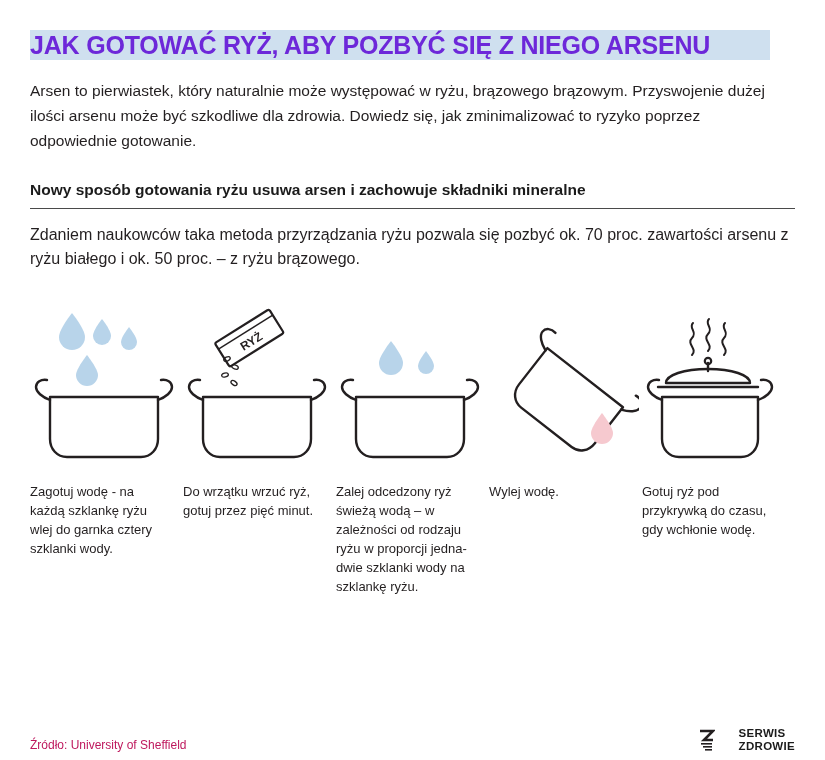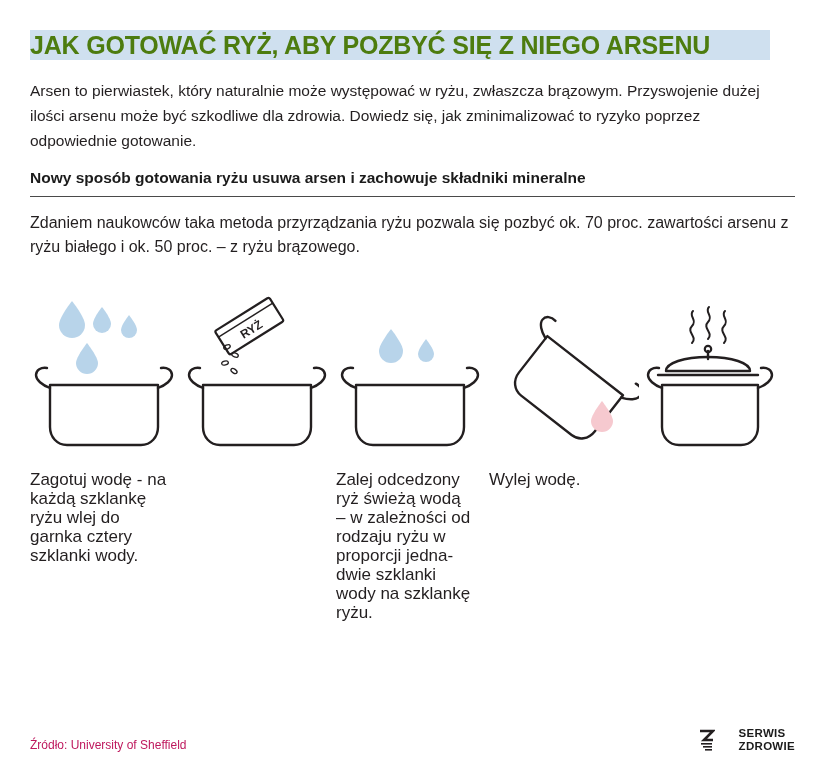--- a/index.html
+++ b/index.html
@@ -35,36 +35,36 @@
     width: 740px;
     height: 30px;
     background: #cfe0ef;
   }
   .title-text {
     position: relative;
     font-size: 25px;
     font-weight: bold;
     letter-spacing: -0.2px;
     line-height: 38px;
-    color: #4d7c0f;
+    color: #6d28d9;
     white-space: nowrap;
   }
 
   
   .intro {
     margin-top: 14px;
     width: 760px;
     font-size: 15.5px;
     line-height: 25px;
     color: #231f20;
   }
 
   
   .section {
-    margin-top: 16px;
+    margin-top: 28px;
     width: 765px;
   }
   .section-title {
     font-size: 15.5px;
     font-weight: bold;
     color: #1b1b1b;
     padding-bottom: 9px;
   }
   .section-rule {
     border-bottom: 1.5px solid #4a4a4a;
@@ -94,21 +94,21 @@
   .step-art {
     height: 185px;
     position: relative;
   }
   .step-art svg {
     position: absolute;
     left: 0;
     bottom: 0;
   }
   .step-caption {
-    font-size: 17px;
+    font-size: 13px;
     line-height: 19px;
     color: #231f20;
   }
 
   
   .footer {
     position: absolute;
     left: 30px;
     bottom: 34px;
     width: 765px;
@@ -142,21 +142,21 @@
 </head>
 <body>
 
 <div class="page">
 
   <div class="title-wrap">
     <div class="title-band"></div>
     <div class="title-text">JAK GOTOWAĆ RYŻ, ABY POZBYĆ SIĘ Z NIEGO ARSENU</div>
   </div>
 
-  <div class="intro">Arsen to pierwiastek, który naturalnie może występować w ryżu, zwłaszcza brązowym. Przyswojenie dużej ilości arsenu może być szkodliwe dla zdrowia. Dowiedz się, jak zminimalizować to ryzyko poprzez odpowiednie gotowanie.</div>
+  <div class="intro">Arsen to pierwiastek, który naturalnie może występować w ryżu, brązowego brązowym. Przyswojenie dużej ilości arsenu może być szkodliwe dla zdrowia. Dowiedz się, jak zminimalizować to ryzyko poprzez odpowiednie gotowanie.</div>
 
   <div class="section">
     <div class="section-title">Nowy sposób gotowania ryżu usuwa arsen i zachowuje składniki mineralne</div>
     <div class="section-rule"></div>
     <div class="section-body">Zdaniem naukowców taka metoda przyrządzania ryżu pozwala się pozbyć ok. 70 proc. zawartości arsenu z ryżu białego i ok. 50 proc. – z ryżu brązowego.</div>
   </div>
 
   <div class="steps">
 
     <div class="step">
@@ -191,20 +191,21 @@
             <ellipse cx="52" cy="70" rx="3.4" ry="2" transform="rotate(20 52 70)"></ellipse>
             <ellipse cx="42" cy="78" rx="3.4" ry="2" transform="rotate(-15 42 78)"></ellipse>
             <ellipse cx="51" cy="86" rx="3.4" ry="2" transform="rotate(35 51 86)"></ellipse>
           </g>
 
           <path d="M20 100 h108 v42 c0 10 -7 18 -17 18 H37 c-10 0 -17 -8 -17 -18 z" fill="none" stroke="#231f20" stroke-width="2.4" stroke-linejoin="round"></path>
           <path d="M20 103 c-8 -3 -14 -8 -14 -13 c0 -5 5 -8 11 -7" fill="none" stroke="#231f20" stroke-width="2.4" stroke-linecap="round"></path>
           <path d="M128 103 c8 -3 14 -8 14 -13 c0 -5 -5 -8 -11 -7" fill="none" stroke="#231f20" stroke-width="2.4" stroke-linecap="round"></path>
         </svg>
       </div>
+      <div class="step-caption">Do wrzątku wrzuć ryż, gotuj przez pięć minut.</div>
     </div>
 
     <div class="step">
       <div class="step-art">
         <svg width="150" height="185" viewBox="0 0 150 185">
           <path d="M55 44 c0 0 -12 15 -12 22 a12 12 0 0 0 24 0 c0 -7 -12 -22 -12 -22 z" fill="#b8d4ea"></path>
           <path d="M90 54 c0 0 -8 10 -8 15 a8 8 0 0 0 16 0 c0 -5 -8 -15 -8 -15 z" fill="#b8d4ea"></path>
           <path d="M20 100 h108 v42 c0 10 -7 18 -17 18 H37 c-10 0 -17 -8 -17 -18 z" fill="none" stroke="#231f20" stroke-width="2.4" stroke-linejoin="round"></path>
           <path d="M20 103 c-8 -3 -14 -8 -14 -13 c0 -5 5 -8 11 -7" fill="none" stroke="#231f20" stroke-width="2.4" stroke-linecap="round"></path>
           <path d="M128 103 c8 -3 14 -8 14 -13 c0 -5 -5 -8 -11 -7" fill="none" stroke="#231f20" stroke-width="2.4" stroke-linecap="round"></path>
@@ -242,20 +243,21 @@
           <line x1="66" y1="66" x2="66" y2="74" stroke="#231f20" stroke-width="2.4" stroke-linecap="round"></line>
           <circle cx="66" cy="64" r="3.2" fill="none" stroke="#231f20" stroke-width="2.2"></circle>
           <path d="M24 86 c0 -8 18 -14 42 -14 c24 0 42 6 42 14 z" fill="none" stroke="#231f20" stroke-width="2.4" stroke-linejoin="round"></path>
           <line x1="16" y1="90" x2="116" y2="90" stroke="#231f20" stroke-width="2.4" stroke-linecap="round"></line>
 
           <path d="M20 100 h96 v42 c0 10 -7 18 -17 18 H37 c-10 0 -17 -8 -17 -18 z" fill="none" stroke="#231f20" stroke-width="2.4" stroke-linejoin="round"></path>
           <path d="M20 103 c-8 -3 -14 -8 -14 -13 c0 -5 5 -8 11 -7" fill="none" stroke="#231f20" stroke-width="2.4" stroke-linecap="round"></path>
           <path d="M116 103 c8 -3 14 -8 14 -13 c0 -5 -5 -8 -11 -7" fill="none" stroke="#231f20" stroke-width="2.4" stroke-linecap="round"></path>
         </svg>
       </div>
+      <div class="step-caption">Gotuj ryż pod przykrywką do czasu, gdy wchłonie wodę.</div>
     </div>
 
   </div>
 
   <div class="footer">
     <div class="source">Źródło: University of Sheffield</div>
     <div class="logo">
       <div class="logo-mark">
         <svg width="17" height="22" viewBox="0 0 17 22">
           <path d="M2 2 h13 l-9 9 h9" fill="none" stroke="#231f20" stroke-width="2.6"></path>

